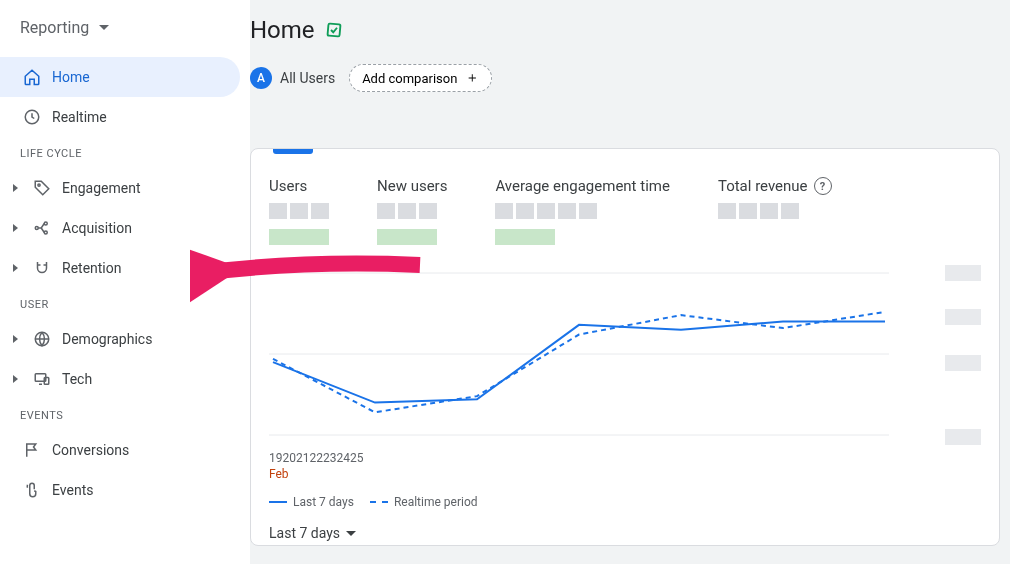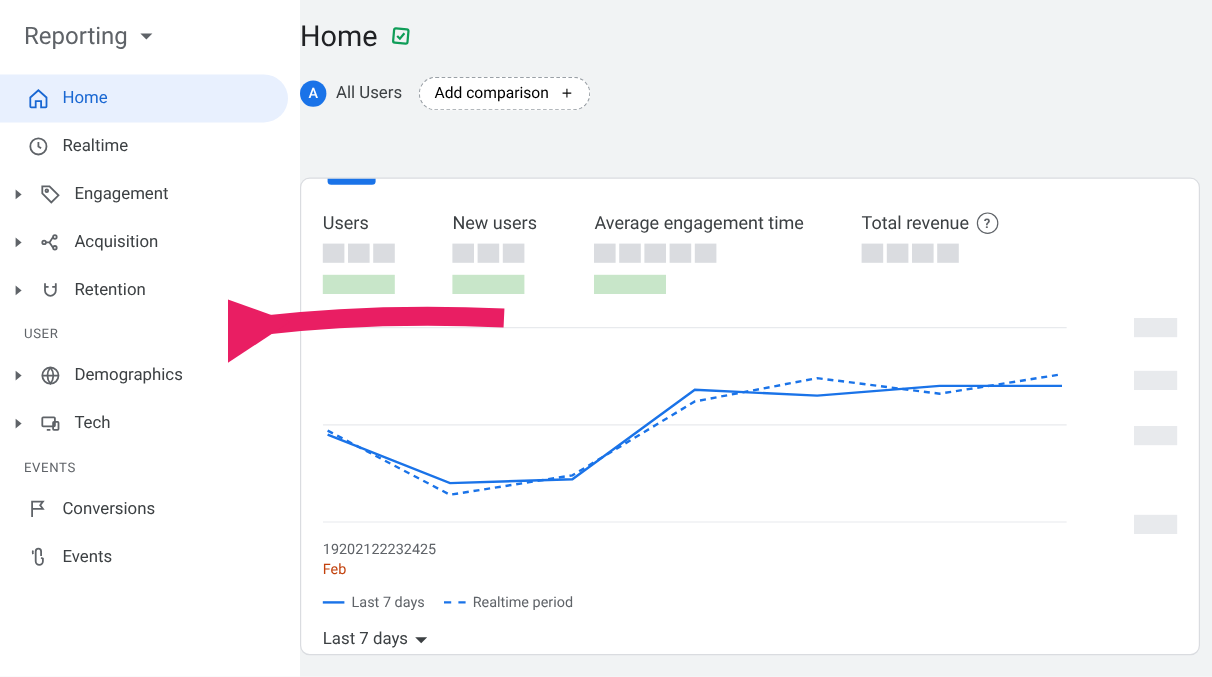--- a/index.html
+++ b/index.html
@@ -20,21 +20,21 @@
   padding: 12px 0 0 0;
   flex-shrink: 0;
   overflow: hidden;
 }
 .sb-reporting {
   display: inline-flex;
   align-items: center;
   gap: 10px;
   padding: 6px 20px;
   color: #5f6368;
-  font-size: 20px;
+  font-size: 16px;
 }
 .sb-reporting .caret {
   width: 0; height: 0;
   border-left: 5px solid transparent;
   border-right: 5px solid transparent;
   border-top: 5px solid #5f6368;
 }
 .sb-items { margin-top: 14px; }
 .sb-section-label {
   font-size: 11px;
@@ -169,20 +169,21 @@
       <div class="sb-item no-chevron">
         <span class="sb-icon">
           <svg viewBox="0 0 24 24" width="18" height="18" fill="none" stroke="currentColor" stroke-width="2">
               <circle cx="12" cy="12" r="9"></circle>
               <path d="M12 7v5l3 2"></path>
             </svg>
         </span>
         <span class="sb-label">Realtime</span>
       </div>
 
+      <div class="sb-section-label">LIFE CYCLE</div>
       <div class="sb-item">
         <span class="chevron-slot">
             <span class="chev-right"></span>
           </span>
         <span class="sb-icon">
           <svg viewBox="0 0 24 24" width="18" height="18" fill="none" stroke="currentColor" stroke-width="2">
               <path d="M3 3h8l10 10-8 8L3 11z"></path>
               <circle cx="8" cy="8" r="1.5"></circle>
             </svg>
         </span>

